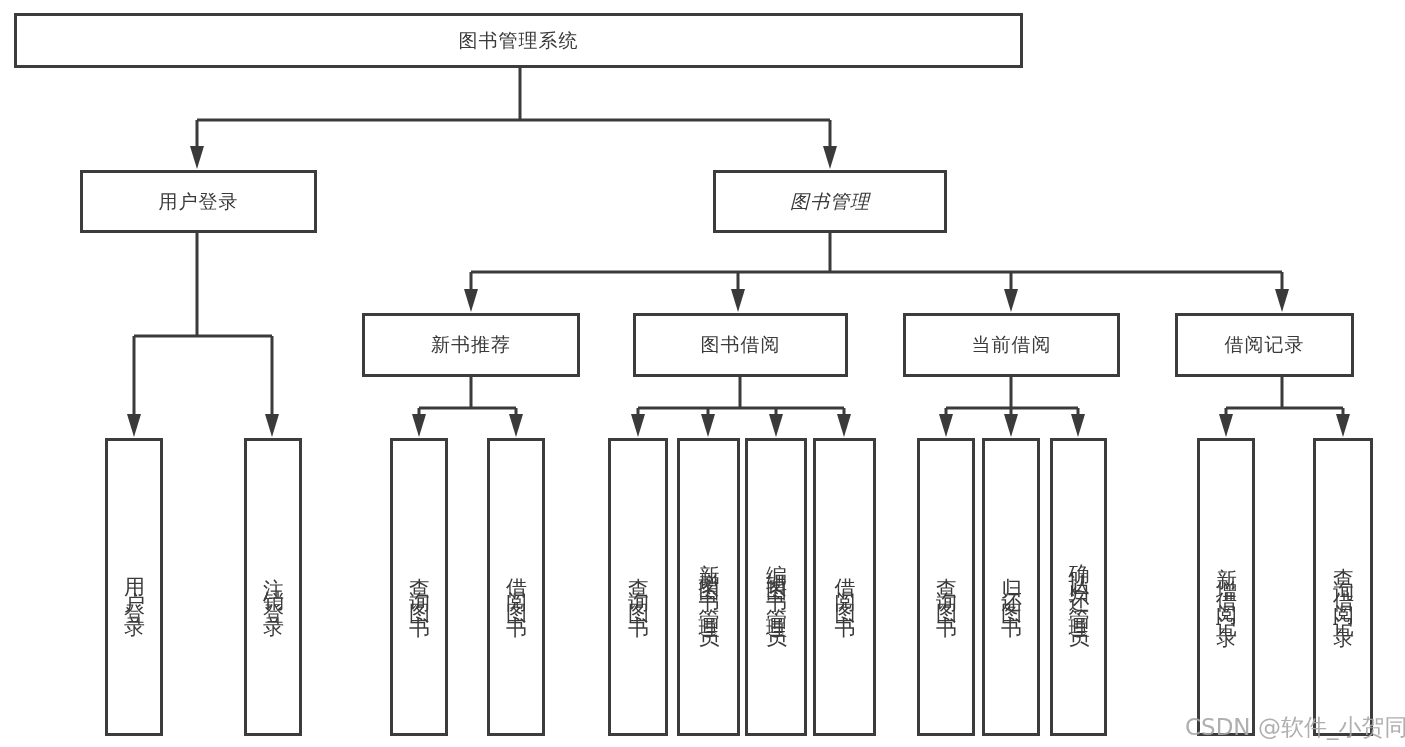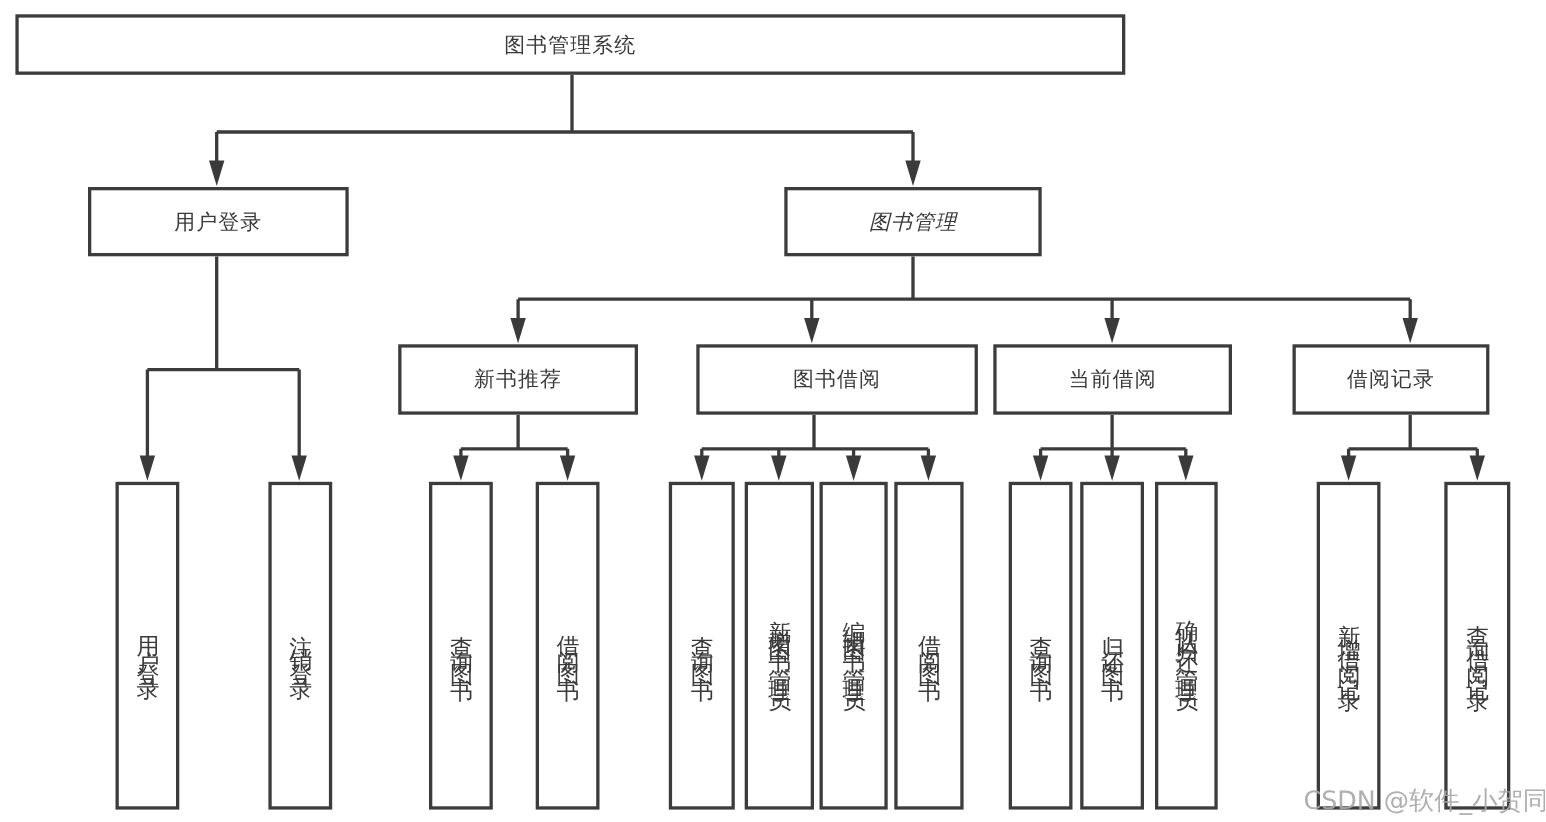--- a/index.html
+++ b/index.html
@@ -92,21 +92,21 @@
   <div class="box hbox" style="left:80px;top:170px;width:237px;height:63px;">
     <span>用户登录</span>
   </div>
   <div class="box hbox" style="left:713px;top:170px;width:234px;height:63px;font-style:italic;">
     <span>图书管理</span>
   </div>
 
   <div class="box hbox" style="left:362px;top:313px;width:218px;height:64px;">
     <span>新书推荐</span>
   </div>
-  <div class="box hbox" style="left:633px;top:313px;width:256px;height:64px;">
+  <div class="box hbox" style="left:633px;top:313px;width:215px;height:64px;">
     <span>图书借阅</span>
   </div>
   <div class="box hbox" style="left:903px;top:313px;width:217px;height:64px;">
     <span>当前借阅</span>
   </div>
   <div class="box hbox" style="left:1175px;top:313px;width:179px;height:64px;">
     <span>借阅记录</span>
   </div>
 
   <div class="box" style="left:105px;top:438px;width:58px;height:298px;">

